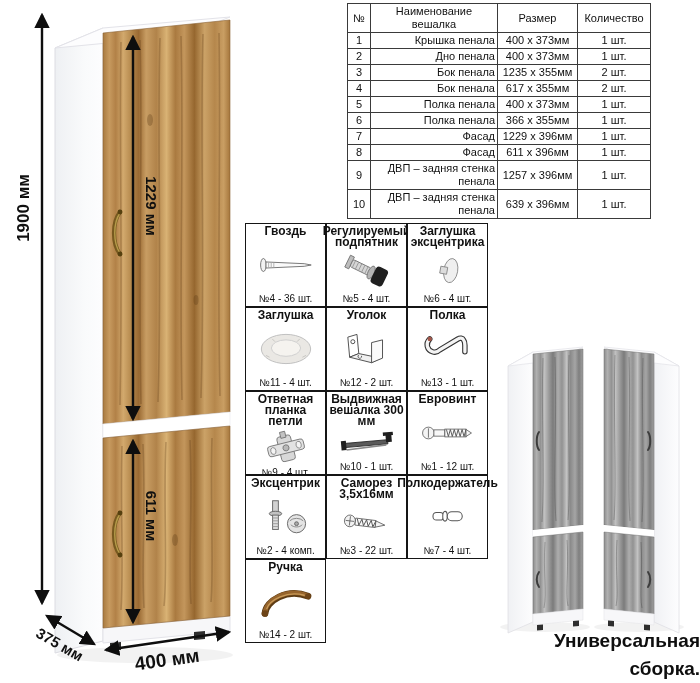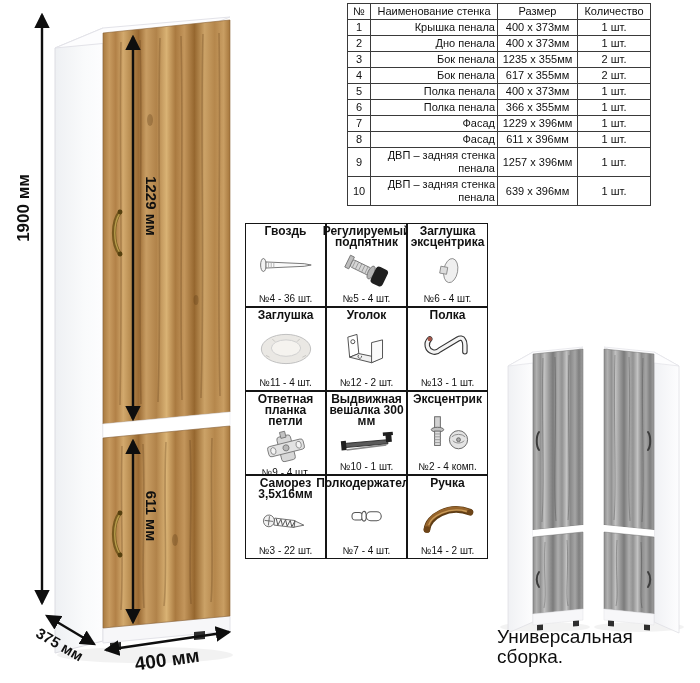--- a/index.html
+++ b/index.html
@@ -30,22 +30,22 @@
   .hw-label { font-size: 12px; font-weight: bold; color: #111; text-align: center; line-height: 11px; }
   .hw-icon { flex: 1; display: flex; align-items: center; justify-content: center; width: 100%; }
   .hw-count { font-size: 10px; font-weight: normal; color: #111; margin-bottom: 1px; white-space: nowrap; }
 
   
   .cab-main { position: absolute; left: 0; top: 0; width: 245px; height: 683px; }
   .cab-pair { position: absolute; left: 497px; top: 332px; width: 203px; height: 302px; }
   svg text { font-family: "Liberation Sans", "DejaVu Sans", sans-serif; fill: #101010; }
 
   .caption { position: absolute; left: 497px; top: 627px; width: 203px;
-             text-align: left; font-size: 19px; line-height: 20px;
-             font-weight: normal; color: #0e0e0e; }
+             text-align: right; font-size: 19px; line-height: 28px;
+             font-weight: bold; color: #0e0e0e; }
 </style>
 </head>
 <body>
 
 <div class="canvas">
 
   <svg class="cab-main" viewBox="0 0 245 683">
     <defs>
       <linearGradient id="oakG" x1="0" y1="0" x2="1" y2="0">
         <stop offset="0" stop-color="#a87a40"></stop>
@@ -158,21 +158,21 @@
     <table class="parts">
       <colgroup>
           <col class="c-num">
           <col class="c-name">
           <col class="c-size">
           <col class="c-qty">
         </colgroup>
       <thead>
         <tr>
           <th>№</th>
-          <th>Наименование стенка</th>
+          <th>Наименование вешалка</th>
           <th>Размер</th>
           <th>Количество</th>
         </tr>
       </thead>
       <tbody>
         <tr>
             <td>1</td>
             <td class="name">Крышка пенала</td>
             <td>400 х 373мм</td>
             <td>1 шт.</td>
@@ -343,20 +343,34 @@
             <path d="M10,23 L58,21" stroke="#8a8a8a" stroke-width="2" fill="none"></path>
             <rect x="4" y="12" width="6" height="11" fill="#1f1f1f"></rect>
             <rect x="58" y="8" width="7" height="10" fill="#1f1f1f"></rect>
             <rect x="55" y="6" width="12" height="4" fill="#1f1f1f"></rect>
           </g>
         </svg>
       </div>
       <div class="hw-count">№10 - 1 шт.</div>
     </div>
 
+    <div class="hw-cell">
+      <div class="hw-label">Евровинт</div>
+      <div class="hw-icon">
+        <svg width="70" height="36" viewBox="0 0 70 46">
+          <circle cx="10" cy="23" r="7.5" fill="#f4f4f4" stroke="#555"></circle>
+          <path d="M10,17 v12" stroke="#555"></path>
+          <rect x="17" y="19" width="14" height="8" fill="#f8f8f8" stroke="#555"></rect>
+          <rect x="31" y="18" width="27" height="10" fill="#fafafa" stroke="#555"></rect>
+          <path d="M33,18.5 l2.5,9 2.5,-9 2.5,9 2.5,-9 2.5,9 2.5,-9 2.5,9 2.5,-9 2.5,9 2.5,-9" fill="none" stroke="#555" stroke-width="1.2"></path>
+          <polygon points="58,18.5 65,23 58,27.5" fill="#f4f4f4" stroke="#555"></polygon>
+        </svg>
+      </div>
+      <div class="hw-count">№1 - 12 шт.</div>
+    </div>
 
     <div class="hw-cell">
       <div class="hw-label">Эксцентрик</div>
       <div class="hw-icon">
         <svg width="70" height="44" viewBox="0 0 70 46">
           <rect x="21" y="6" width="6" height="12" fill="#d2d2d2" stroke="#666"></rect>
           <ellipse cx="24" cy="19.5" rx="6.5" ry="2.5" fill="#c2c2c2" stroke="#666"></ellipse>
           <rect x="21" y="21" width="6" height="15" fill="#dedede" stroke="#666"></rect>
           <path d="M21,24 h6 M21,27 h6 M21,30 h6 M21,33 h6" stroke="#999"></path>
           <circle cx="46" cy="30" r="9.5" fill="#e4e4e4" stroke="#666"></circle>

